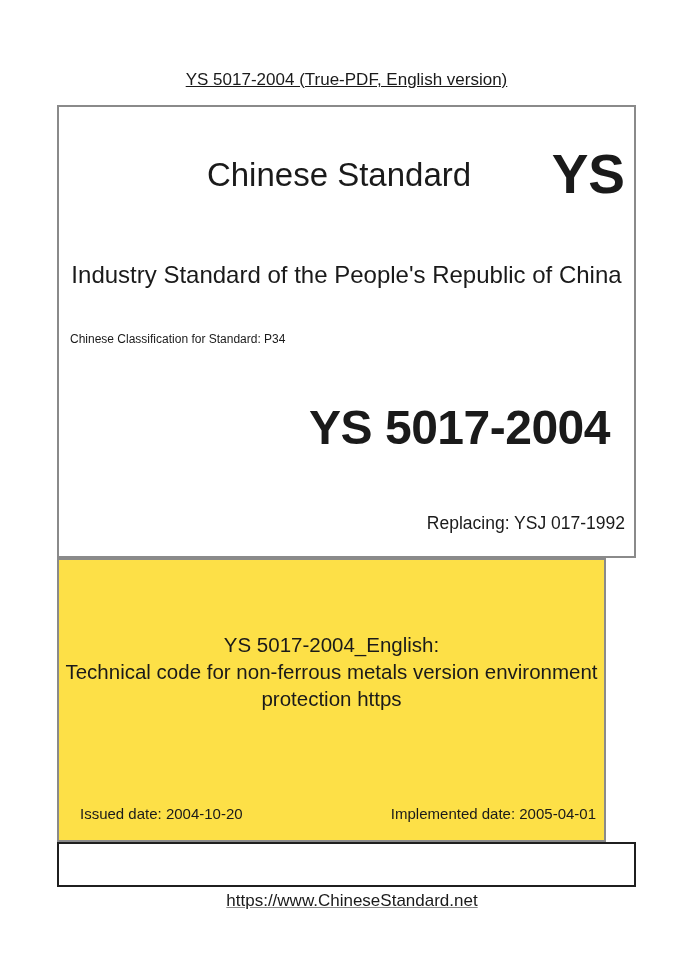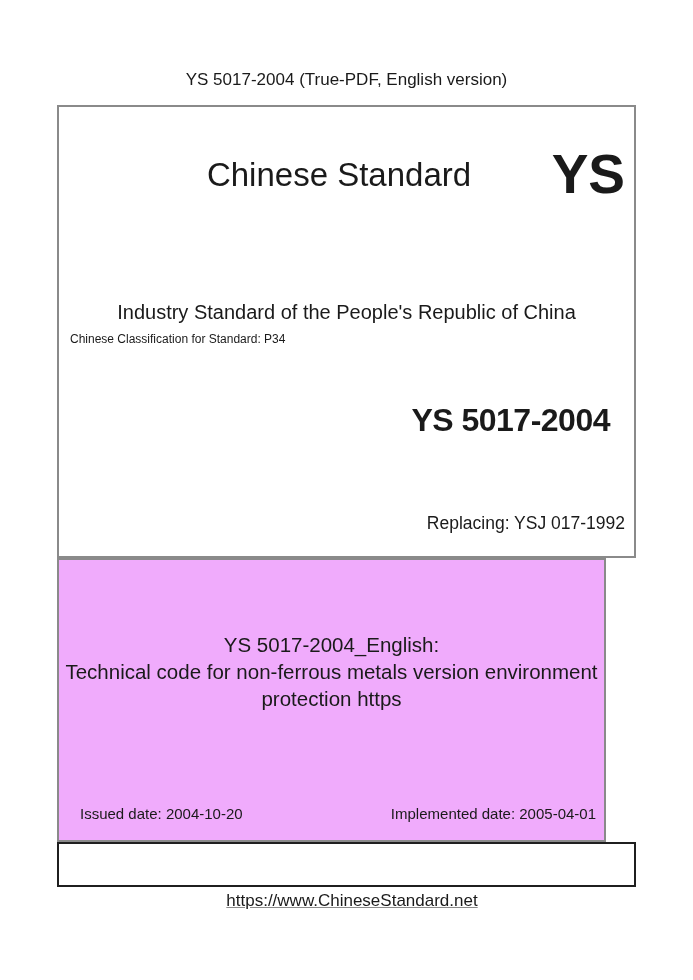--- a/index.html
+++ b/index.html
@@ -14,20 +14,21 @@
     overflow: hidden;
   }
 
   .header-label {
     position: absolute;
     top: 70px; left: 0;
     width: 100%;
     text-align: center;
     font-size: 17px;
     line-height: 1.15;
+    text-decoration: underline;
   }
 
   .cover-box {
     position: absolute;
     left: 57px; top: 105px;
     width: 579px; height: 453px;
     border: 2px solid #8a8a8a;
     background: #ffffff;
   }
   .brand-title {
@@ -45,51 +46,50 @@
     font-size: 55px;
     font-weight: bold;
     line-height: 1;
     margin-left: 47px;
   }
   .standard-type {
     position: absolute;
     top: 154px; left: 0;
     width: 100%;
     text-align: center;
-    font-size: 20px;
+    font-size: 24px;
     line-height: 1.15;
-    margin-top: 40px;
   }
   .classification {
     position: absolute;
     top: 226px; left: 11px;
     font-size: 12px;
     line-height: 1.15;
   }
   .standard-number {
     position: absolute;
     top: 297px; right: 24px;
-    font-size: 32px;
+    font-size: 48px;
     font-weight: bold;
     line-height: 1;
     letter-spacing: -0.5px;
   }
   .replacing {
     position: absolute;
     top: 406px; right: 9px;
     font-size: 17.5px;
     line-height: 1.15;
   }
 
   .title-box {
     position: absolute;
     left: 57px; top: 558px;
     width: 549px; height: 284px;
     border: 2px solid #8a8a8a;
-    background: #f0abfc;
+    background: #fde047;
   }
   .title-block {
     position: absolute;
     top: 71px; left: 0;
     width: 100%;
     text-align: center;
     font-size: 20.5px;
     line-height: 27px;
   }
   .title-block span { display: block; }

